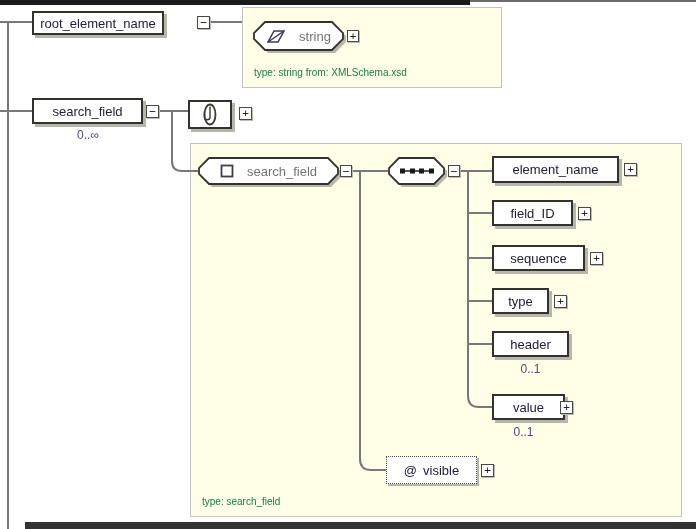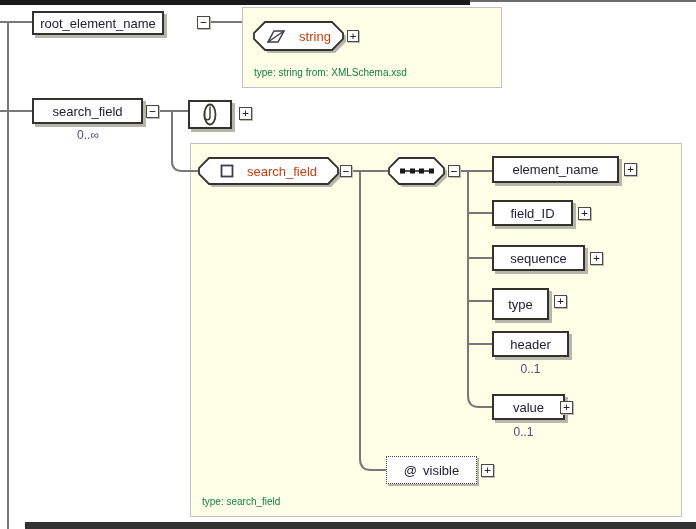--- a/index.html
+++ b/index.html
@@ -20,21 +20,21 @@
     white-space:nowrap; cursor:default;
   }
   .box.dotted {
     border:1px dotted #4a4a45; box-shadow:2px 2px 0 #b6b6aa;
     gap:6px; font-size:13px;
   }
   .oct { position:absolute; z-index:3; cursor:default; }
   .oct .oct-content {
     position:relative; z-index:1; width:100%; height:100%;
     display:flex; align-items:center; justify-content:center; gap:13px;
-    font-size:13px; color:#c2410c; white-space:nowrap;
+    font-size:13px; color:#737373; white-space:nowrap;
   }
   .exp {
     position:absolute; width:13px; height:13px; background:#fff;
     border:1px solid #4a4a45; box-shadow:1px 1px 0 #bcbcb2;
     display:flex; align-items:center; justify-content:center;
     font-size:11px; line-height:1; color:#222; z-index:4; cursor:pointer;
     font-family:"DejaVu Sans Mono",monospace;
   }
   .card {
     position:absolute; font-size:12px; color:#4a4a7e; text-align:center;
@@ -166,21 +166,21 @@
     <span>+</span>
   </div>
 
   <div class="box" style="left:492px; top:245px; width:93px; height:26px;">
     <span>sequence</span>
   </div>
   <div class="exp" style="left:590px; top:252px;">
     <span>+</span>
   </div>
 
-  <div class="box" style="left:492px; top:288px; width:57px; height:32px;">
+  <div class="box" style="left:492px; top:288px; width:57px; height:26px;">
     <span>type</span>
   </div>
   <div class="exp" style="left:554px; top:295px;">
     <span>+</span>
   </div>
 
   <div class="box" style="left:492px; top:331px; width:77px; height:26px;">
     <span>header</span>
   </div>
   <div class="card" style="left:492px; top:362px; width:77px;">0..1</div>

